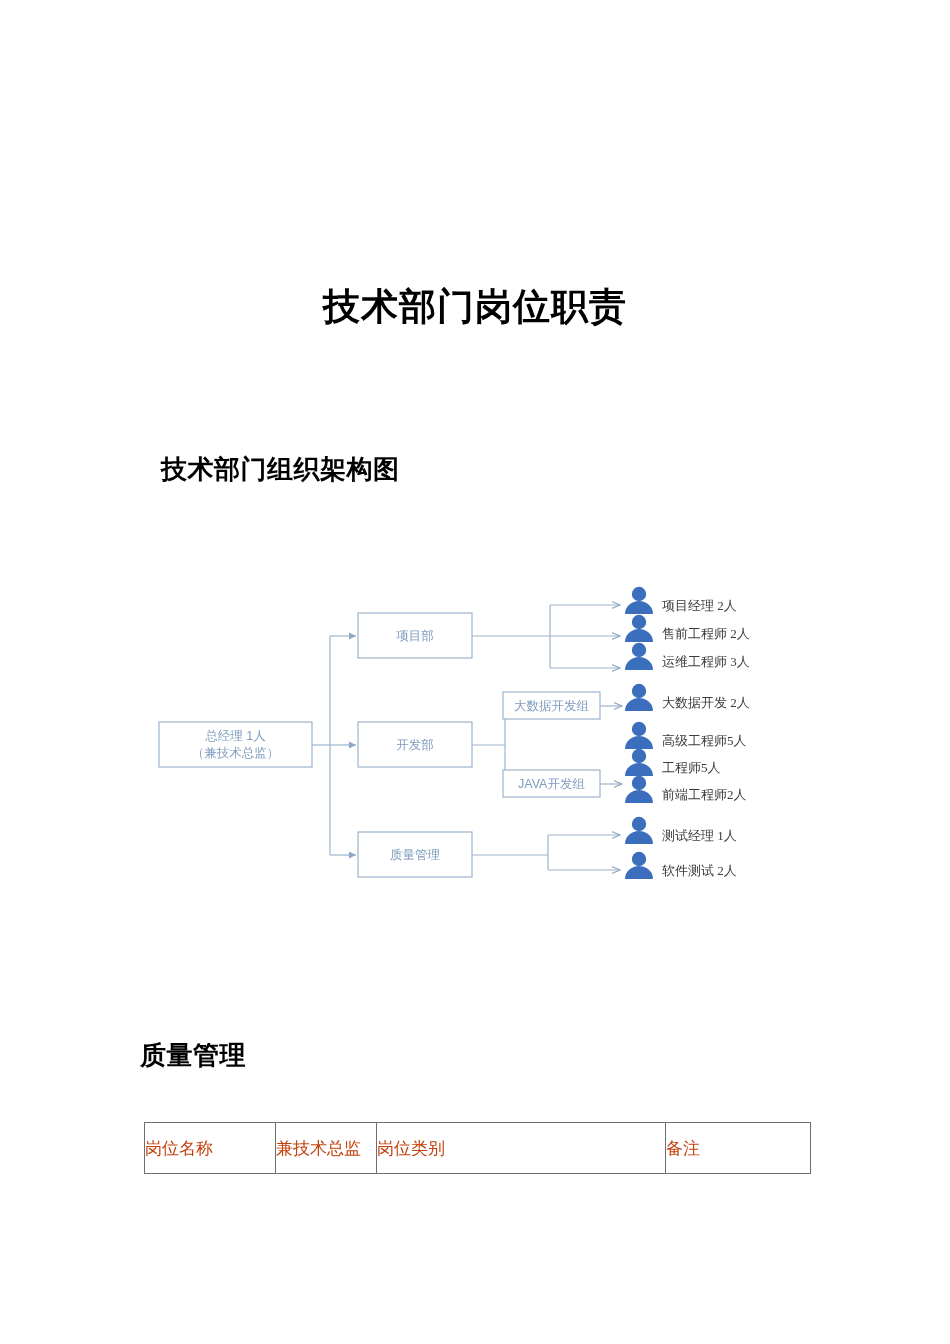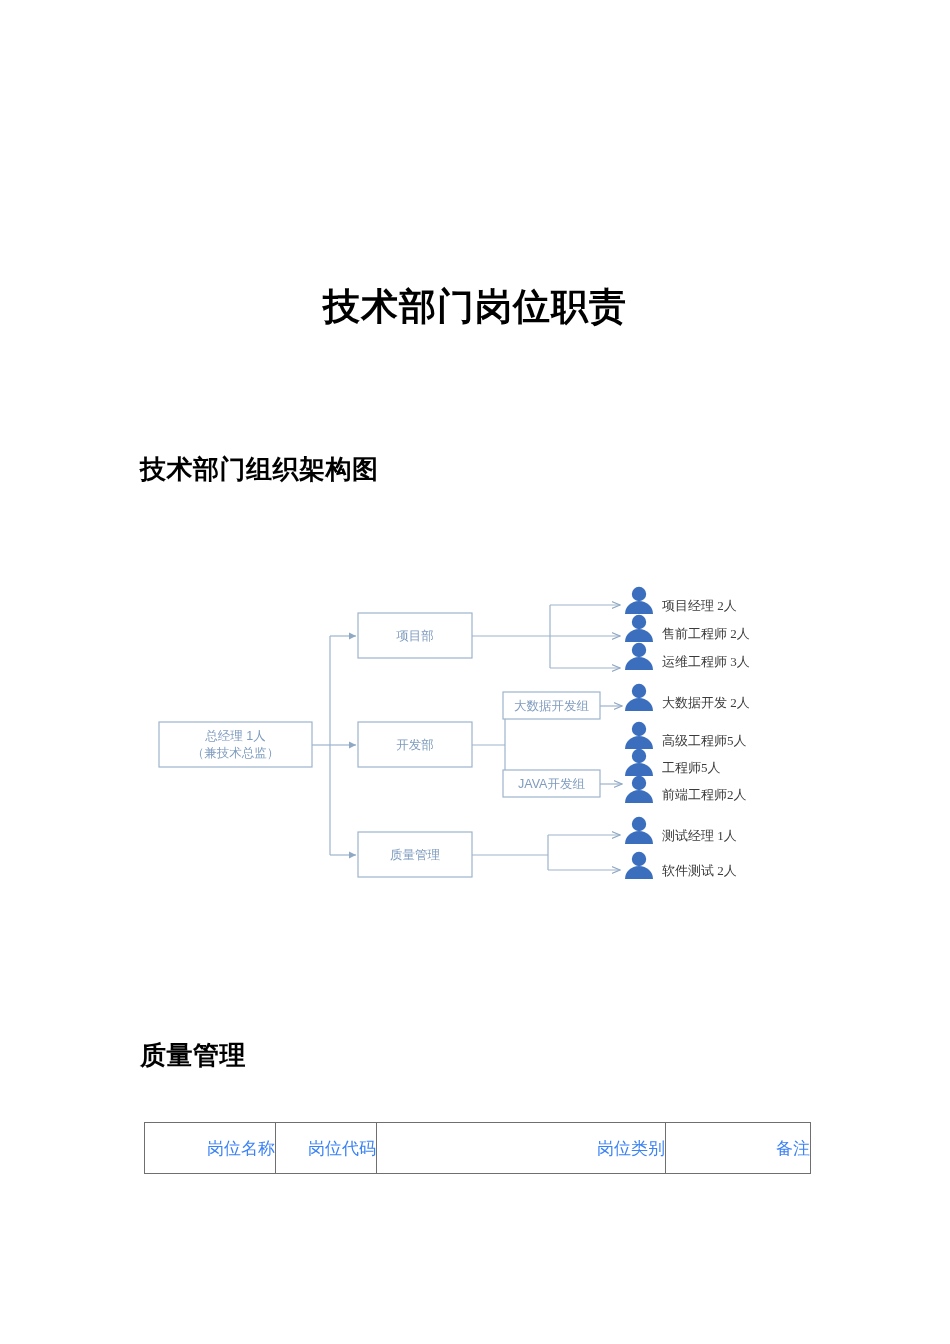--- a/index.html
+++ b/index.html
@@ -34,21 +34,21 @@
   }
   .section-heading {
     position: absolute;
     left: 140px;
     font-size: 26px;
     font-weight: bold;
     letter-spacing: 0.5px;
     color: #000;
     font-family: "Liberation Sans", "DejaVu Sans", sans-serif;
   }
-  #heading-org { top: 452px; }
+  #heading-org { top: 452px; margin-left: 21px; }
   #heading-table { top: 1038px; }
 
   .org-chart {
     position: absolute;
     left: 0;
     top: 560px;
     width: 950px;
     height: 360px;
   }
   .org-chart svg { display: block; }
@@ -73,25 +73,25 @@
     position: absolute;
     left: 144px;
     top: 1122px;
     width: 662px;
     border-collapse: collapse;
     table-layout: fixed;
   }
   table.post-table td {
     border: 1px solid #6f6f6f;
     height: 50px;
-    text-align: right;
+    text-align: left;
     vertical-align: middle;
     font-size: 17px;
     font-family: "Liberation Sans", "DejaVu Sans", sans-serif;
-    color: #3b82f6;
+    color: #c2410c;
     padding: 0;
   }
   .col-1 { width: 130px; }
   .col-2 { width: 100px; }
   .col-3 { width: 288px; border-radius: 16px; }
   .col-4 { width: 144px; margin-top: 19px; }
 </style>
 </head>
 <body>
 
@@ -261,20 +261,20 @@
       </g>
     </svg>
   </div>
 
   <div class="section-heading" id="heading-table">质量管理</div>
 
   <table class="post-table">
     <tbody>
       <tr>
         <td class="col-1">岗位名称</td>
-        <td class="col-2">岗位代码</td>
+        <td class="col-2">兼技术总监</td>
         <td class="col-3">岗位类别</td>
         <td class="col-4">备注</td>
       </tr>
     </tbody>
   </table>
 
 </div>
 
 </body></html>

